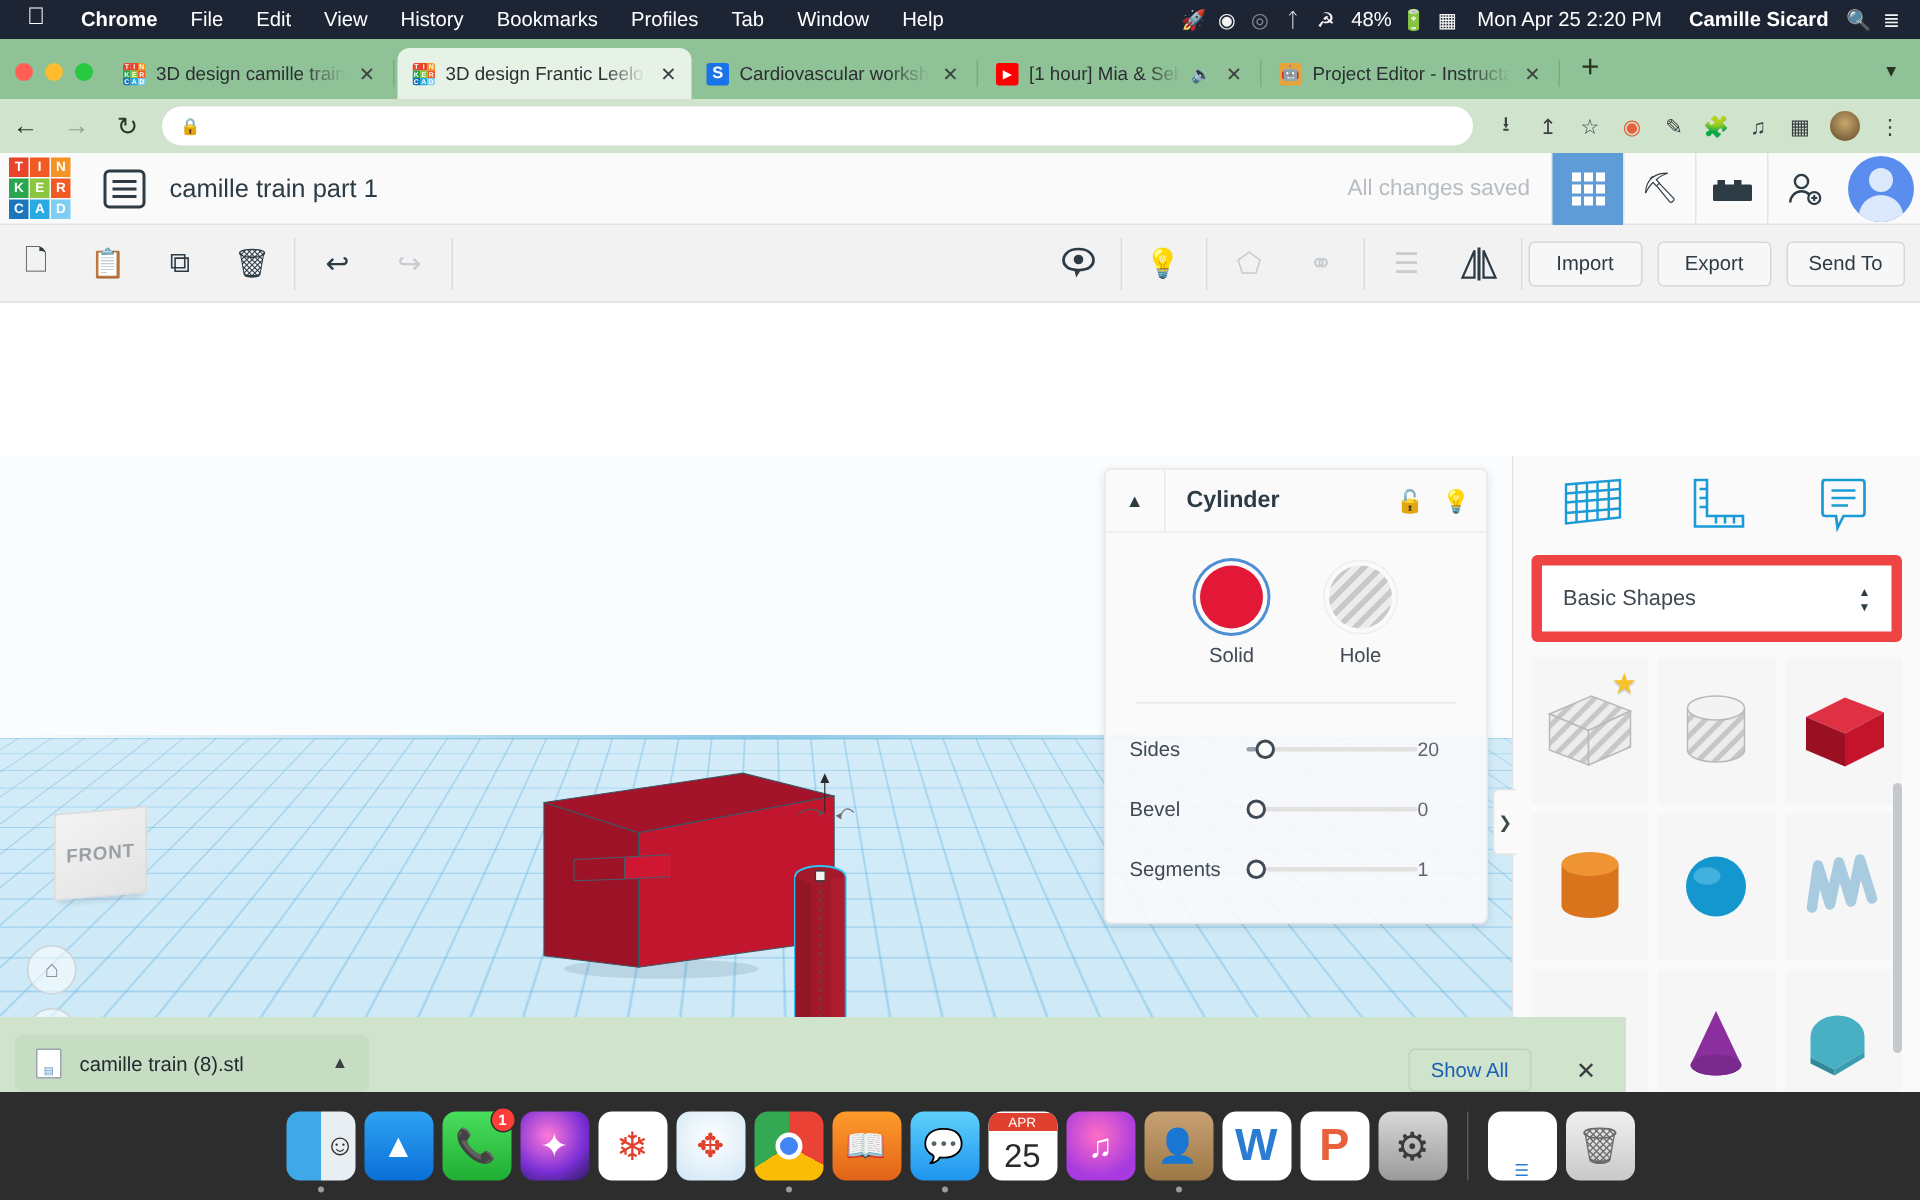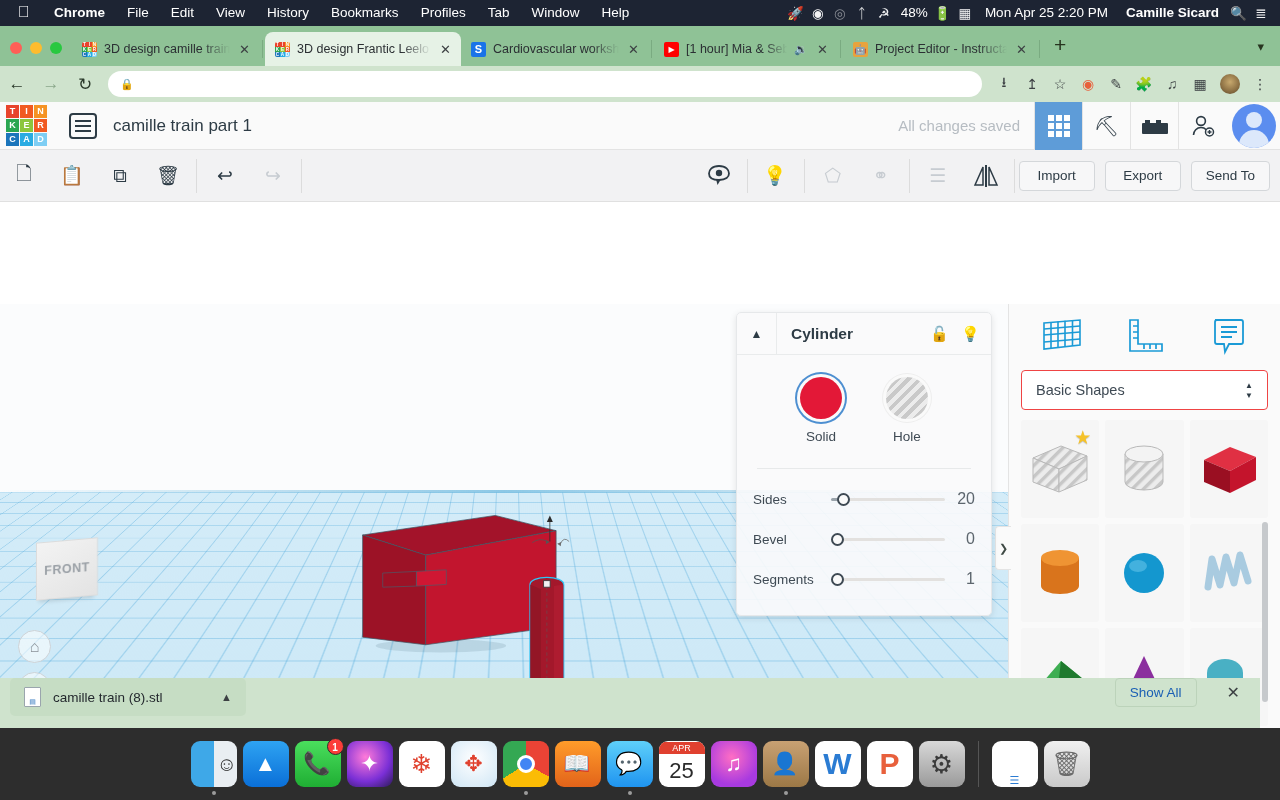--- a/index.html
+++ b/index.html
@@ -184,50 +184,50 @@
      box-shadow:0 0 0 3px #fafafa, 0 0 0 4px #eee; }
   .sw-lbl { font-size:13.5px; color:#3f4a54; }
   .props-divider { height:1px; background:#e7e9ea; margin:24px 4px 10px; }
   .prop-row { display:flex; align-items:center; height:40px; font-size:13.5px; color:#3f4a54; }
   .prop-name { width:78px; }
   .prop-slider { flex:1 1 auto; position:relative; height:14px; display:flex; align-items:center; }
   .prop-track { position:absolute; left:14px; right:0; height:3px; background:#e3e1df; border-radius:2px; }
   .prop-track.mini { left:0px; width:8px; background:#9aa3ab; }
   .prop-knob { width:13px; height:13px; border-radius:50%; border:2px solid #3f4a54;
      background:#fafafa; position:relative; z-index:2; }
-  .prop-val { width:30px; text-align:right; font-size:16px; color:#5d666e; }
+  .prop-val { width:30px; text-align:left; font-size:13px; color:#5d666e; }
 
   
   .sidebar { position:absolute; left:1008px; top:202px; width:272px; height:476px;
     background:#fafafa; border-left:1px solid #e4e4e4; z-index:25; }
   .sb-tabs { height:64px; display:flex; align-items:center; justify-content:space-around; padding:0 12px;}
   .sb-tab { width:56px; height:48px; display:flex; align-items:center; justify-content:center; color:#1a9ad6;}
   .sb-select {
-    margin:2px 12px 0; height:40px; border:1px solid #ef4444; border-radius:4px; background:#fff;
+    margin:2px 12px 0; height:58px; border:7px solid #ef4444; border-radius:4px; background:#fff;
     display:flex; align-items:center; padding:0 14px; font-size:14.5px; color:#3f4a54;
   }
   .sb-select .caret { margin-left:auto; display:flex; flex-direction:column; gap:3px; color:#2d3b45; font-size:8px; line-height:7px;}
   .sb-grid { margin:10px 12px 0; display:grid; grid-template-columns:repeat(3,1fr); gap:6px;
      height:366px; overflow:hidden; position:relative; }
   .sb-cell { background:#f6f6f6; border-radius:3px; height:98px; display:flex; align-items:center;
       justify-content:center; position:relative; }
   .sb-star { position:absolute; right:8px; top:6px; color:#f5c22a; font-size:19px;
       text-shadow:0 1px 1px rgba(0,0,0,.2); }
   .sb-scroll { position:absolute; right:12px; top:218px; width:6px; height:180px;
      background:#c6c9cc; border-radius:3px; z-index:28;}
   .sb-panel-tab {
     position:absolute; left:-14px; top:222px; width:16px; height:44px;
     background:#fafafa; border:1px solid #e4e4e4; border-right:none; border-radius:4px 0 0 4px;
     display:flex; align-items:center; justify-content:center; font-size:11px; color:#3f4a45;
   }
 
   
   .downloadbar {
-    position:absolute; top:678px; left:0; width:1260px; height:50px;
-    background:#cfe3cd; display:flex; align-items:flex-start; z-index:50;
+    position:absolute; top:678px; left:0; width:1084px; height:50px;
+    background:#cfe3cd; display:flex; align-items:flex-end; z-index:50;
   }
   .dl-item {
     height:38px; min-width:236px; background:#c6ddc4; border-radius:5px; margin-left:10px;
     display:flex; align-items:center; padding:0 14px; gap:12px; font-size:13.5px; color:#24292e;
   }
   .dl-file-ico { width:17px; height:20px; background:#fff; border:1px solid #9aa5ad; border-radius:1px;
      position:relative; font-size:7px; color:#4a88c7; display:flex; align-items:flex-end; justify-content:center;}
   .dl-chev { margin-left:auto; font-size:11px; color:#3c4043; }
   .dl-right { margin-left:auto; display:flex; align-items:center; gap:22px; padding-right:12px;}
   .dl-showall { color:#1a5fb4; font-size:13.5px; padding:6px 14px; border-radius:4px; border:1px solid #bcd3ba;}

